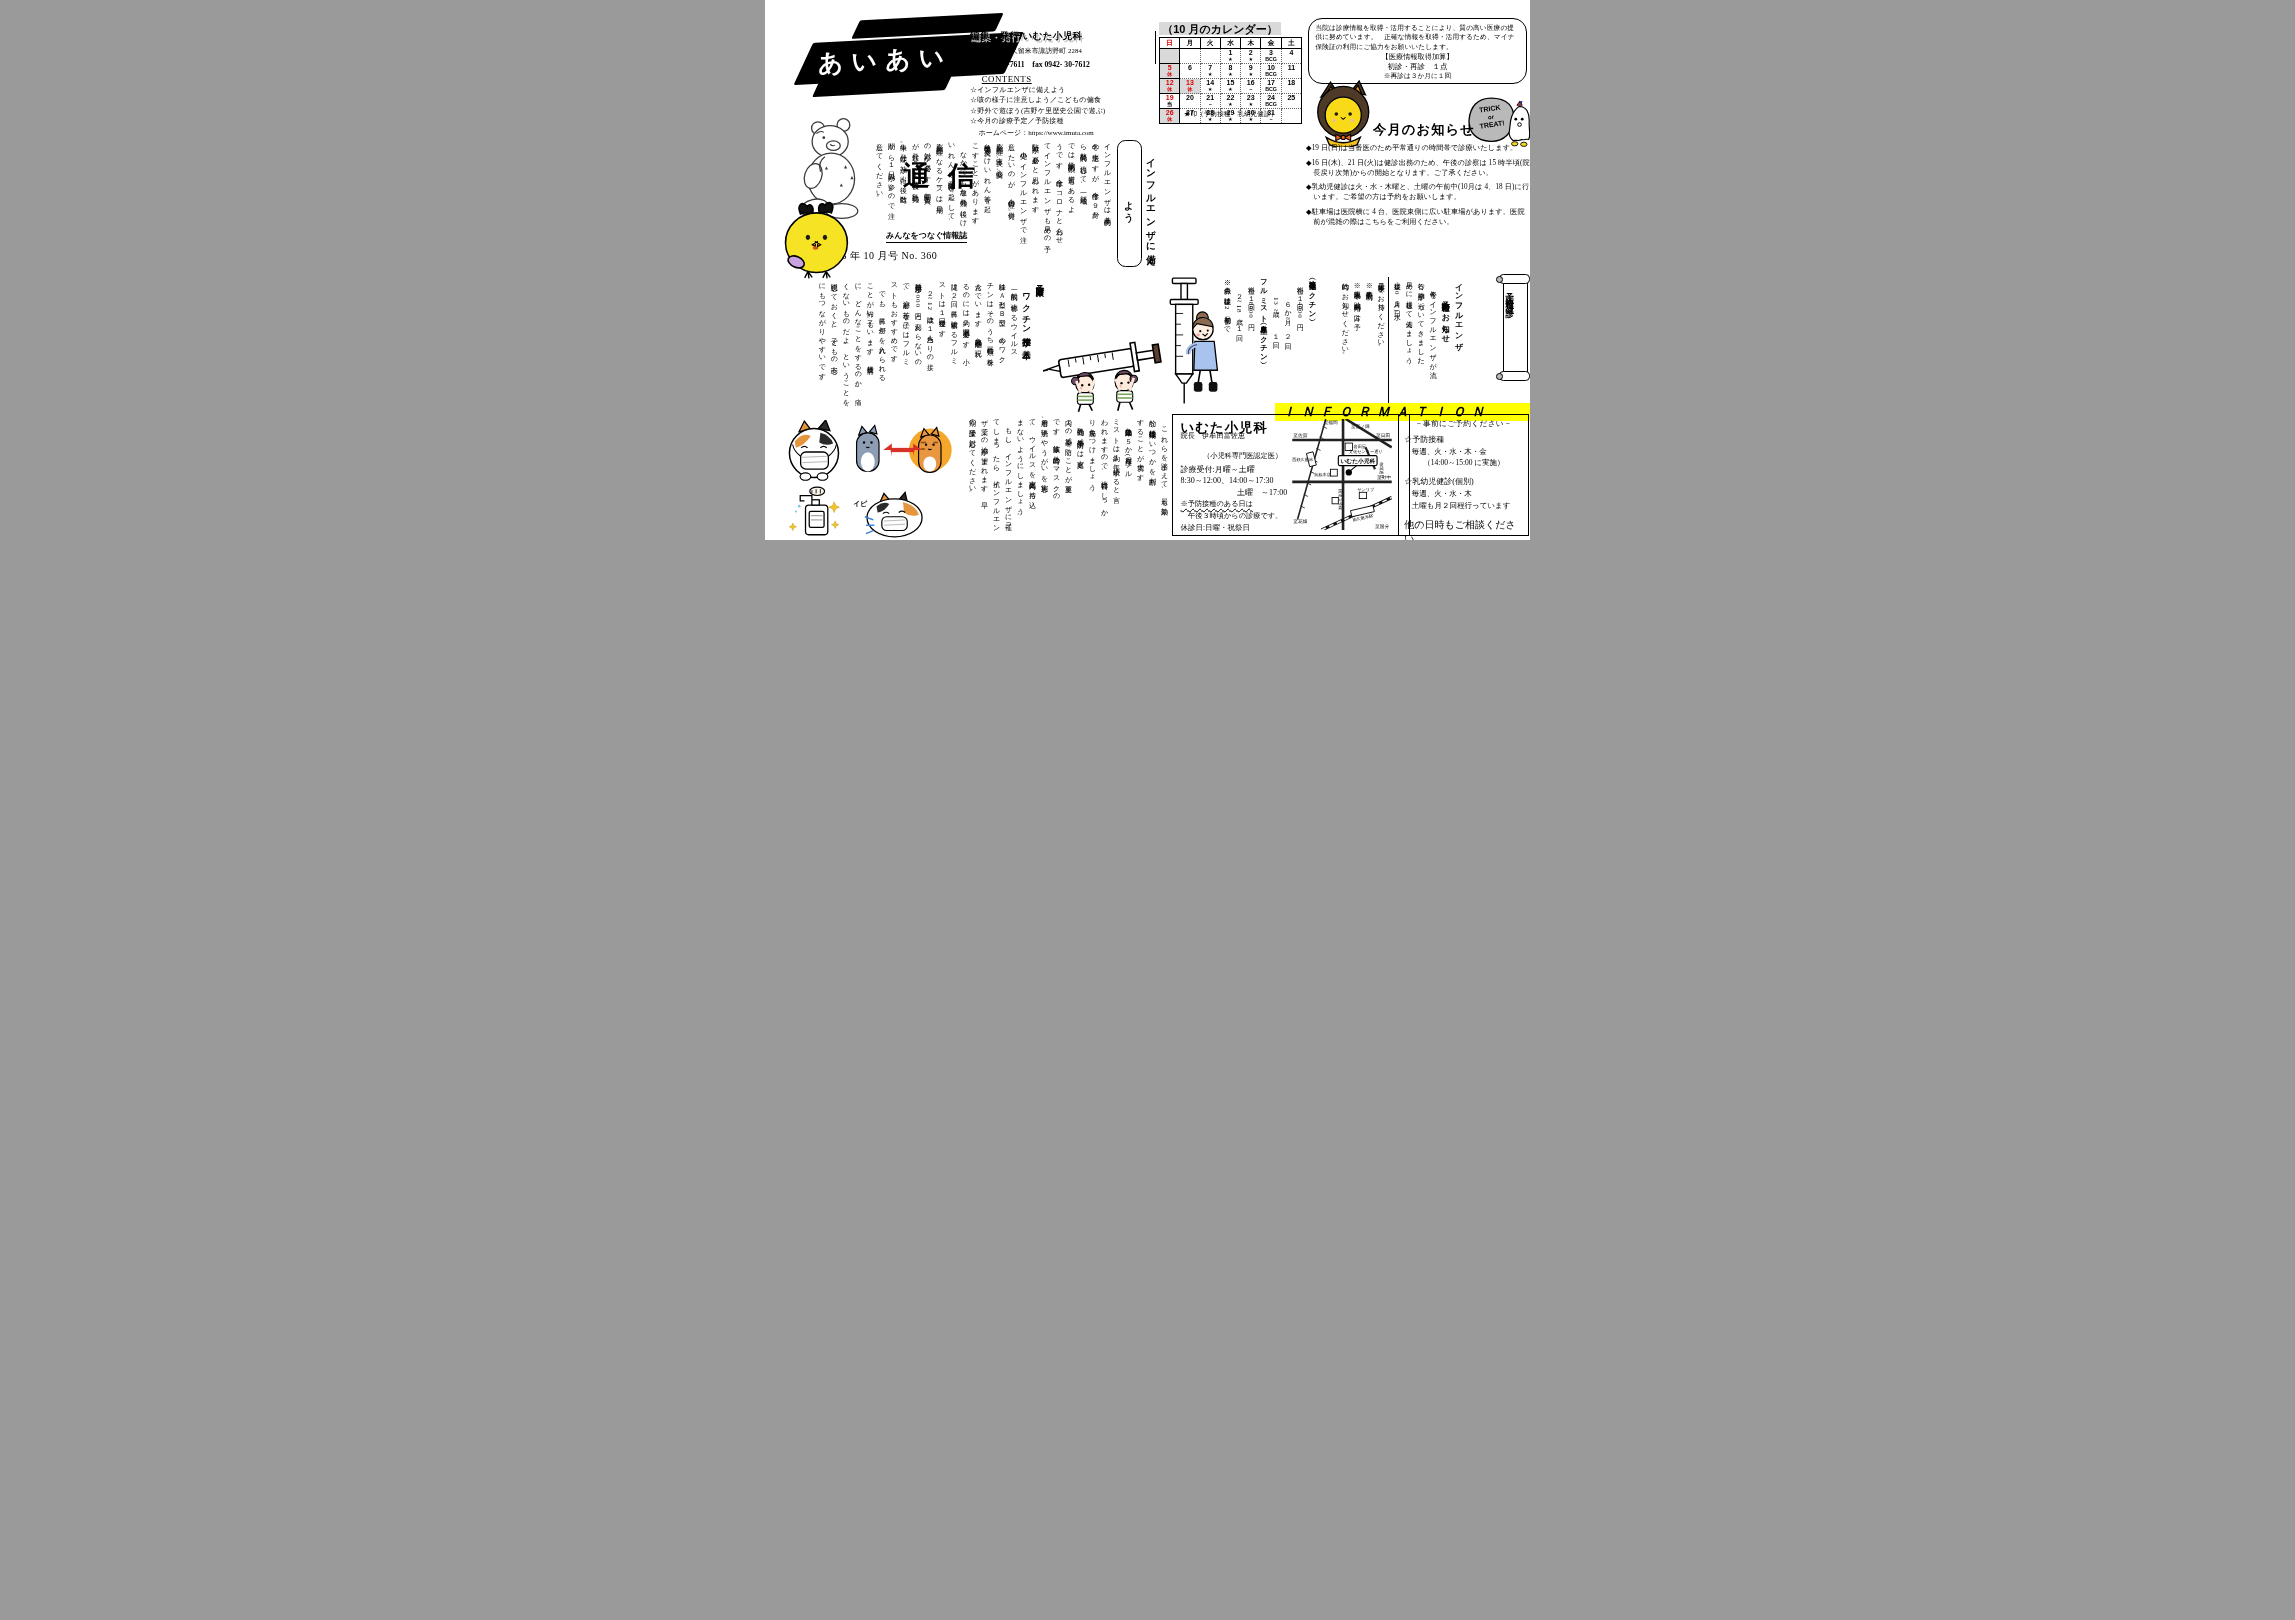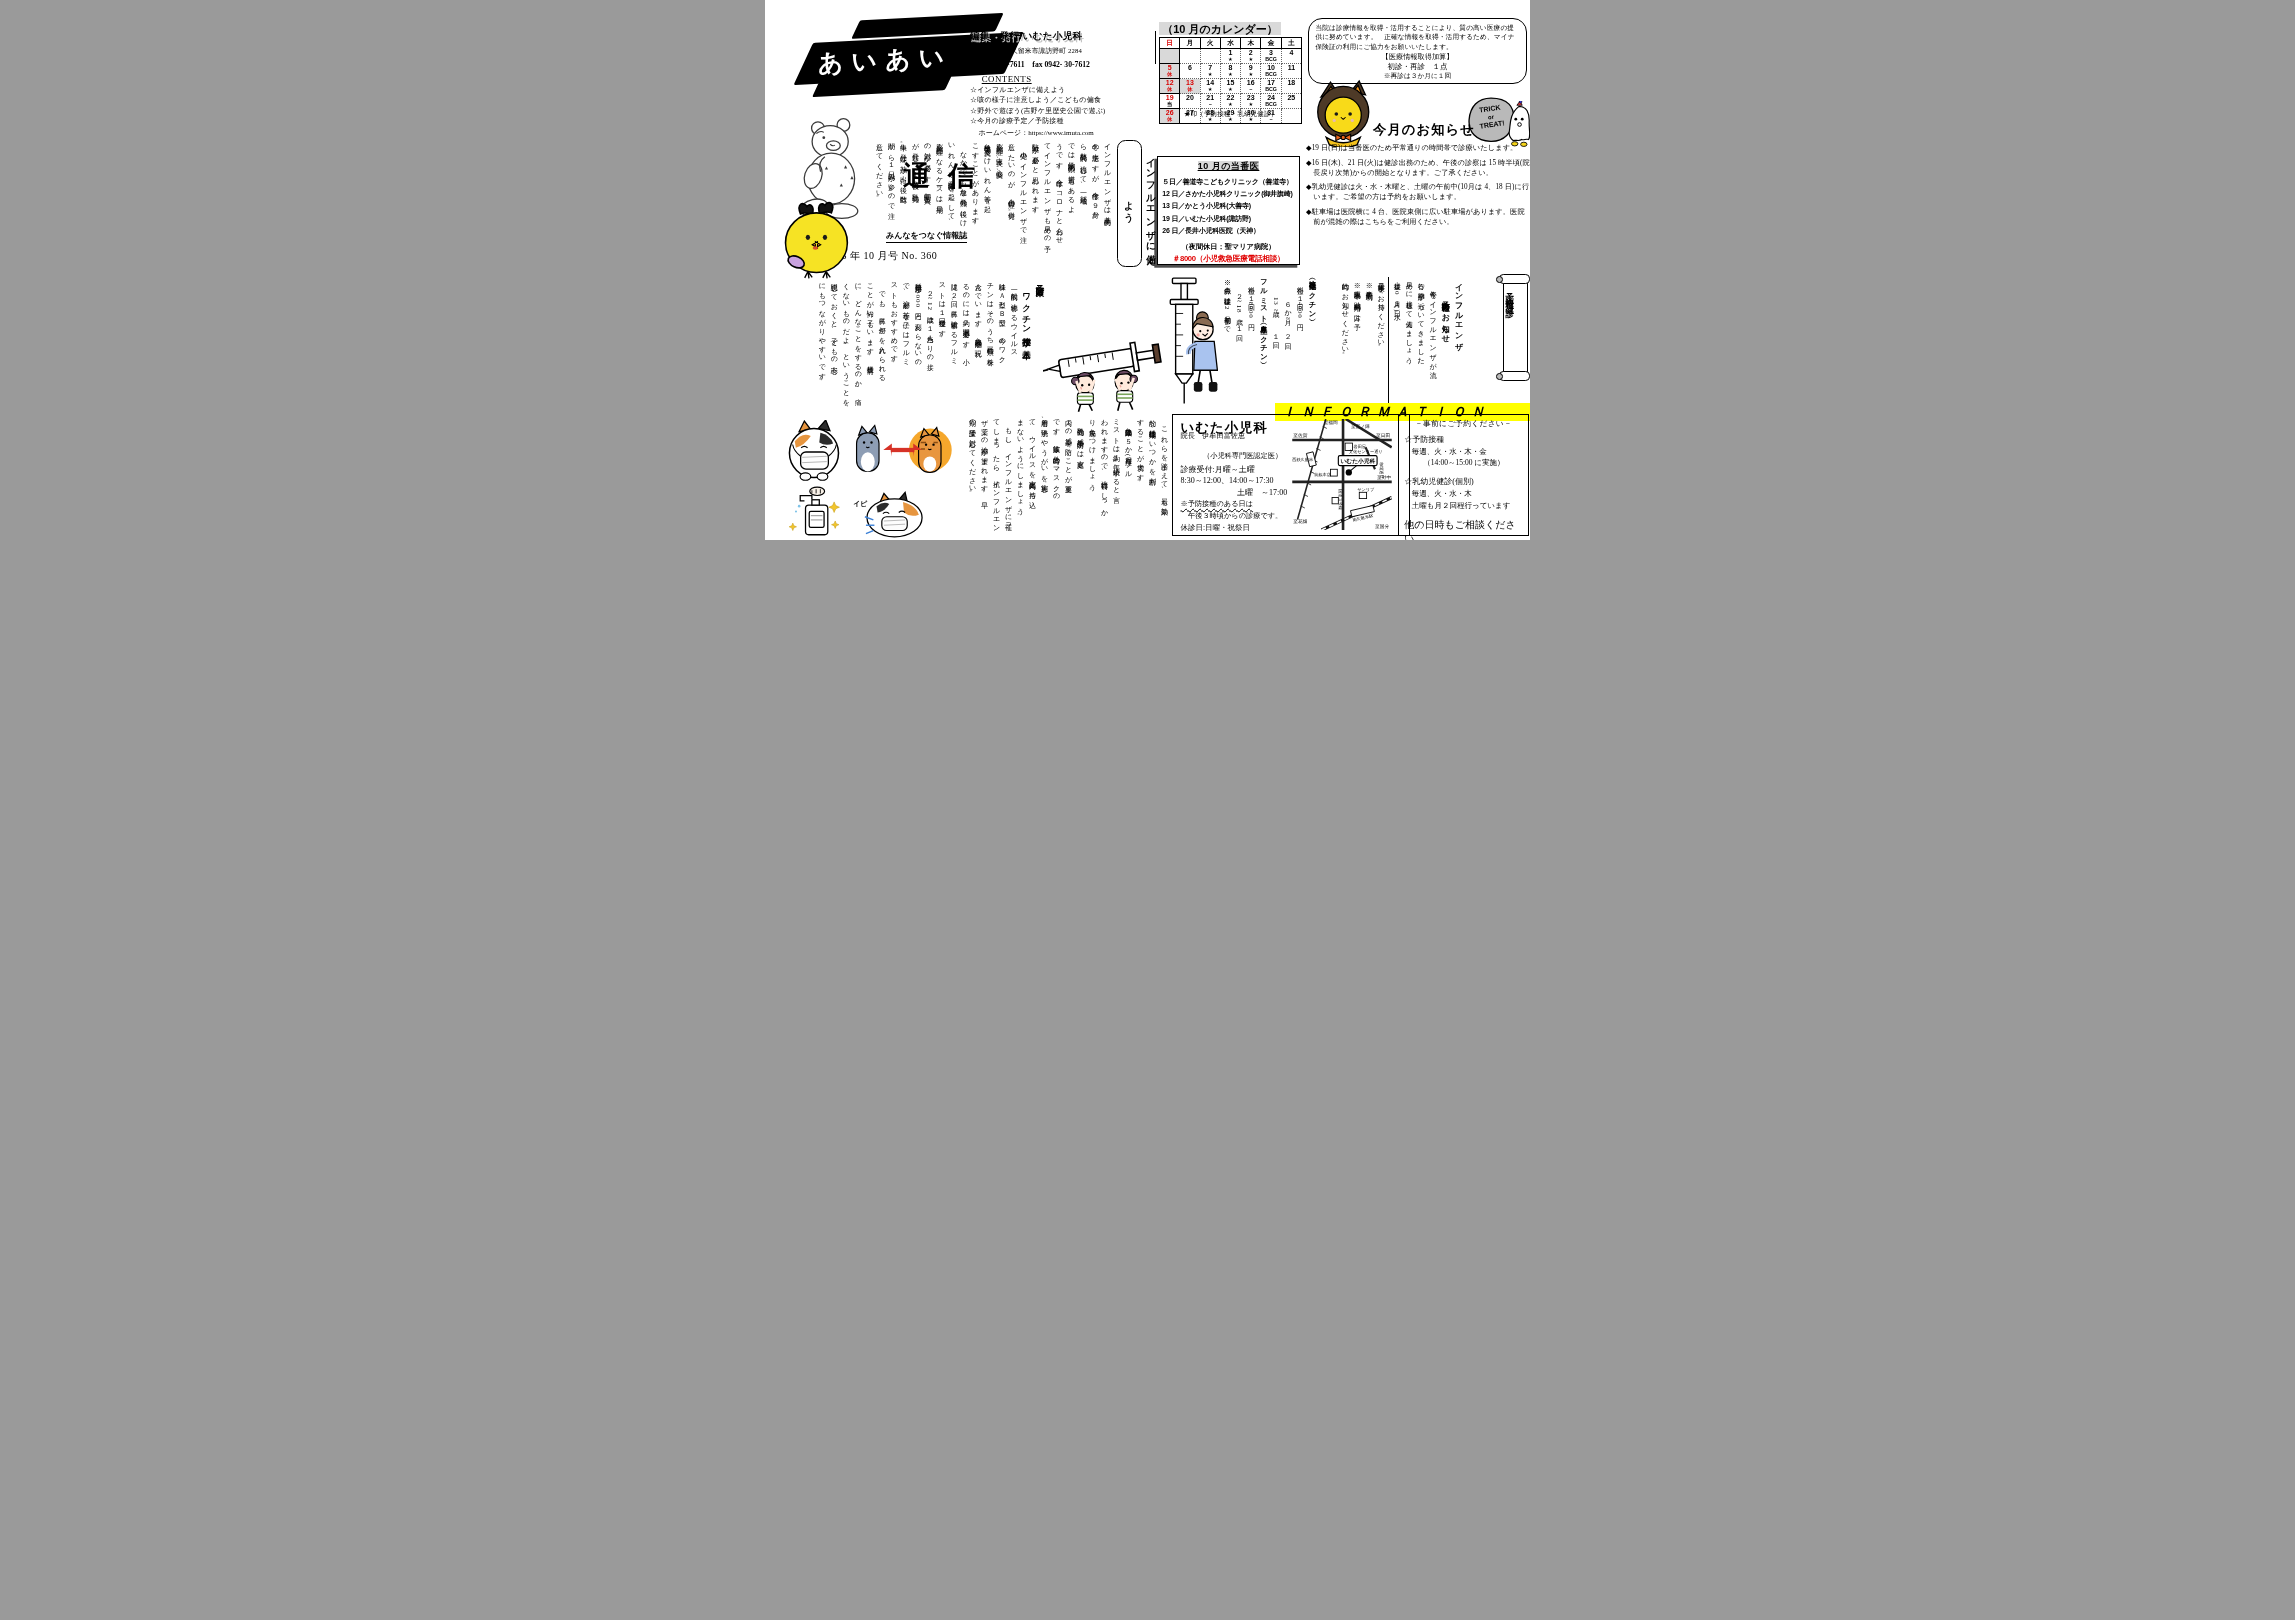--- a/index.html
+++ b/index.html
@@ -346,30 +346,20 @@
           </td>
           <td>
             <div class="cnum"></div>
             <div class="cmark"></div>
           </td>
         </tr>
       </tbody>
   </table>
   <div class="abs" id="calendar-note">★印（予防接種・乳幼児健診）</div>
 
-  <div class="abs gothic" id="touban-box">
-    <div id="touban-title"><span>10 月の当番医</span></div>
-    <div class="touban-item">５日／善道寺こどもクリニック（善道寺）</div>
-    <div class="touban-item">12 日／さかた小児科クリニック(御井旗崎)</div>
-    <div class="touban-item">13 日／かとう小児科(大善寺)</div>
-    <div class="touban-item">19 日／いむた小児科(諏訪野)</div>
-    <div class="touban-item">26 日／長井小児科医院（天神）</div>
-    <div id="touban-night">（夜間休日：聖マリア病院）</div>
-    <div id="touban-hotline">＃8000（小児救急医療電話相談）</div>
-  </div>
 
   <div class="abs" id="insurance-box">
     <div id="insurance-body">当院は診療情報を取得・活用することにより、質の高い医療の提供に努めています。　正確な情報を取得・活用するため、マイナ保険証の利用にご協力をお願いいたします。</div>
     <div id="insurance-heading">【医療情報取得加算】</div>
     <div id="insurance-line1">初診・再診　１点</div>
     <div id="insurance-line2">※再診は３か月に１回</div>
   </div>
 
   <svg class="abs" style="left:545px;top:79px" width="67" height="68" viewBox="0 0 125 128">
     <g stroke="#000" stroke-width="2.5">

